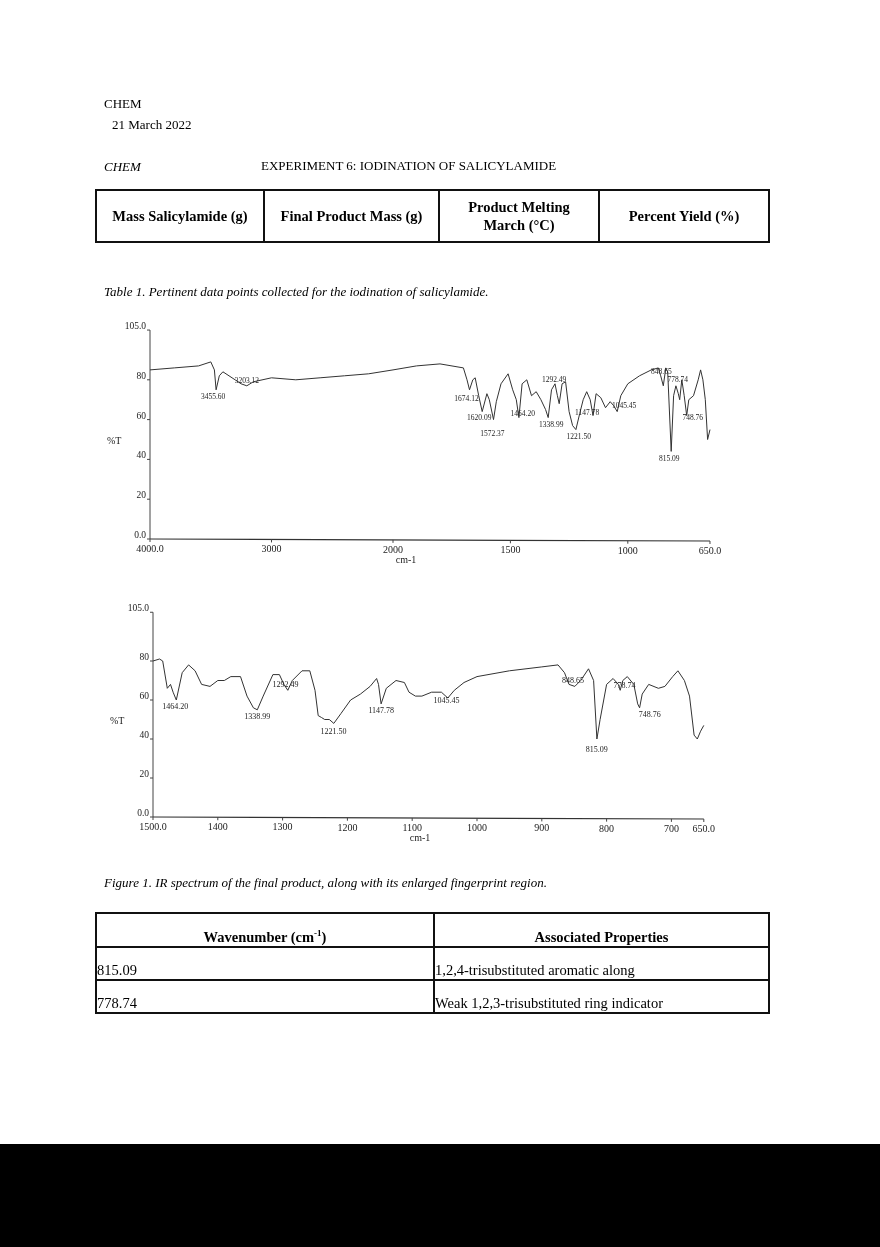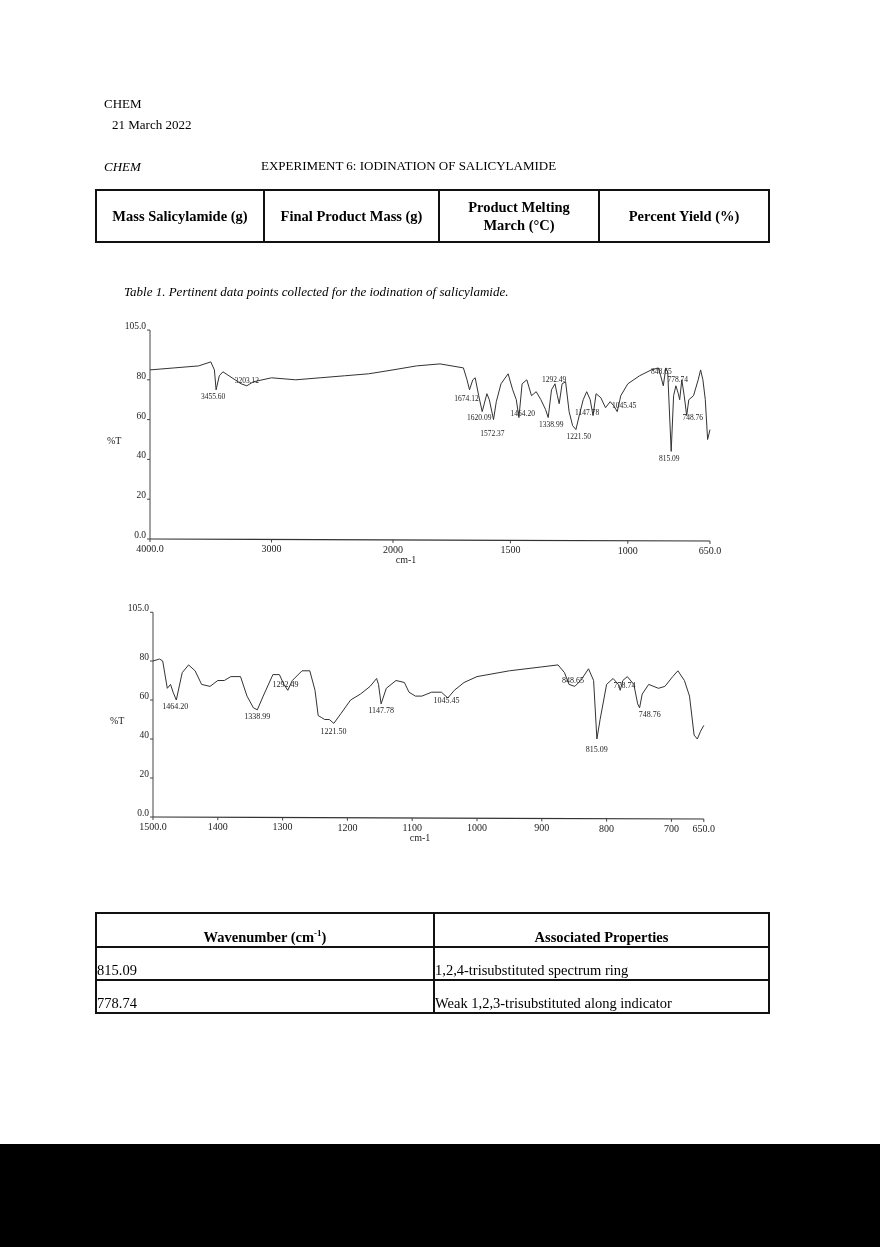--- a/index.html
+++ b/index.html
@@ -34,21 +34,21 @@
       <th style="width:166px;">Mass Salicylamide (g)</th>
       <th style="width:173px;margin-left:48px;">Final Product Mass (g)</th>
       <th style="width:158px;">
         <span>Product Melting</span><br>
         <span>March (°C)</span>
       </th>
       <th>Percent Yield (%)</th>
     </tr>
   </tbody>
     </table>
-  <div class="txt ital" style="left:104px;top:283px;margin-left:20px;">Table 1. Pertinent data points collected for the iodination of salicylamide.</div>
+  <div class="txt ital" style="left:104px;top:283px;">Table 1. Pertinent data points collected for the iodination of salicylamide.</div>
 
   <svg class="chart" id="chart1" style="top:0;" width="880" height="600">
       <g>
         <line x1="150" y1="330.05" x2="150" y2="539" stroke="#444" stroke-width="1"></line>
         <line x1="150" y1="539" x2="709.98" y2="541" stroke="#333" stroke-width="1.2"></line>
         <line x1="147" y1="539" x2="150" y2="539" stroke="#444"></line>
         <text x="146" y="538" font-size="9.5" text-anchor="end">0.0</text>
         <line x1="147" y1="499.2" x2="150" y2="499.2" stroke="#444"></line>
         <text x="146" y="498.2" font-size="9.5" text-anchor="end">20</text>
         <line x1="147" y1="459.4" x2="150" y2="459.4" stroke="#444"></line>
@@ -141,32 +141,33 @@
         <text x="333.468" y="734.4" font-size="8" text-anchor="middle">1221.50</text>
         <text x="381.23856" y="712.9" font-size="8" text-anchor="middle">1147.78</text>
         <text x="446.54839999999996" y="703.05" font-size="8" text-anchor="middle">1045.45</text>
         <text x="573.0748000000001" y="683.35" font-size="8" text-anchor="middle">848.65</text>
         <text x="596.82168" y="752" font-size="8" text-anchor="middle">815.09</text>
         <text x="624.37648" y="688.25" font-size="8" text-anchor="middle">778.74</text>
         <text x="649.80352" y="716.8" font-size="8" text-anchor="middle">748.76</text>
       </g>
     </svg>
 
+  <div class="txt ital" style="left:104px;top:874px;">Figure 1. IR spectrum of the final product, along with its enlarged fingerprint region.</div>
 
   <table class="t tbl2" style="left:95px;top:912px;width:675px;">
     <tbody>
         <tr>
       <th style="width:336px;"><span>Wavenumber (cm</span><sup style="font-size:9px;">-1</sup><span>)</span></th>
       <th>Associated Properties</th>
     </tr>
     <tr>
       <td>815.09</td>
-      <td>1,2,4-trisubstituted spectrum ring</td>
+      <td>1,2,4-trisubstituted aromatic along</td>
     </tr>
     <tr>
       <td>778.74</td>
-      <td>Weak 1,2,3-trisubstituted along indicator</td>
+      <td>Weak 1,2,3-trisubstituted ring indicator</td>
     </tr>
   </tbody>
     </table>
 </div>
 
 <div style="position:absolute;left:0;top:1144px;width:880px;height:103px;background:#000;"></div>
 
 </body></html>

